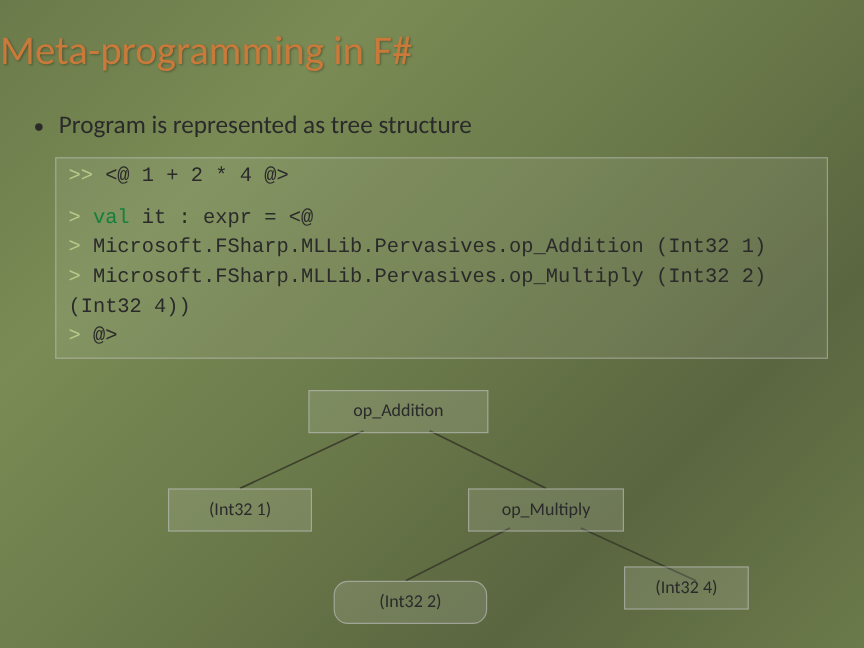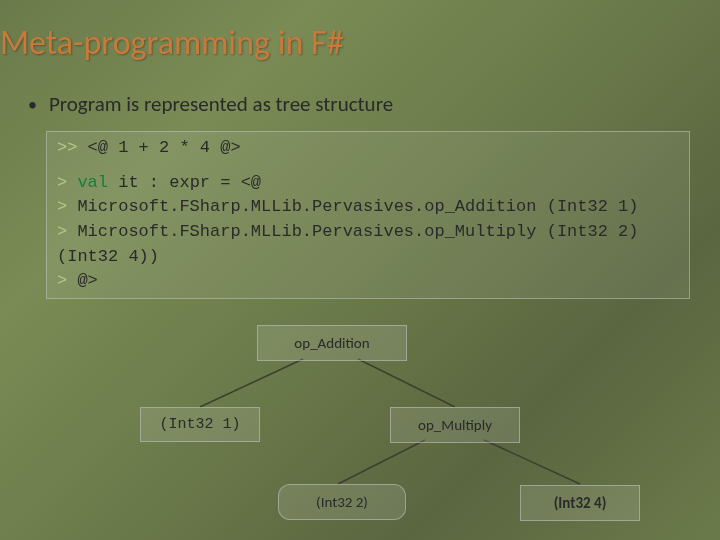--- a/index.html
+++ b/index.html
@@ -80,17 +80,17 @@
 </div>
 
 <div class="tree">
   <svg class="edges">
     <line x1="303" y1="50" x2="200" y2="98"></line>
     <line x1="358" y1="50" x2="455" y2="98"></line>
     <line x1="425" y1="131" x2="338" y2="175"></line>
     <line x1="484" y1="131" x2="580" y2="175"></line>
   </svg>
   <div class="node" style="left:257px; top:16px; width:150px;">op_Addition</div>
-  <div class="node" style="left:140px; top:98px; width:120px;font-family:Liberation Mono, monospace;">(Int32 1)</div>
+  <div class="node" style="left:140px; top:98px; width:120px;">(Int32 1)</div>
   <div class="node" style="left:390px; top:98px; width:130px;">op_Multiply</div>
   <div class="node" style="left:278px; top:175px; width:128px;border-radius:12px;">(Int32 2)</div>
-  <div class="node" style="left:520px; top:176px; width:120px;font-weight:bold;">(Int32 4)</div>
+  <div class="node" style="left:520px; top:163px; width:104px;">(Int32 4)</div>
 </div>
 
 </body></html>

